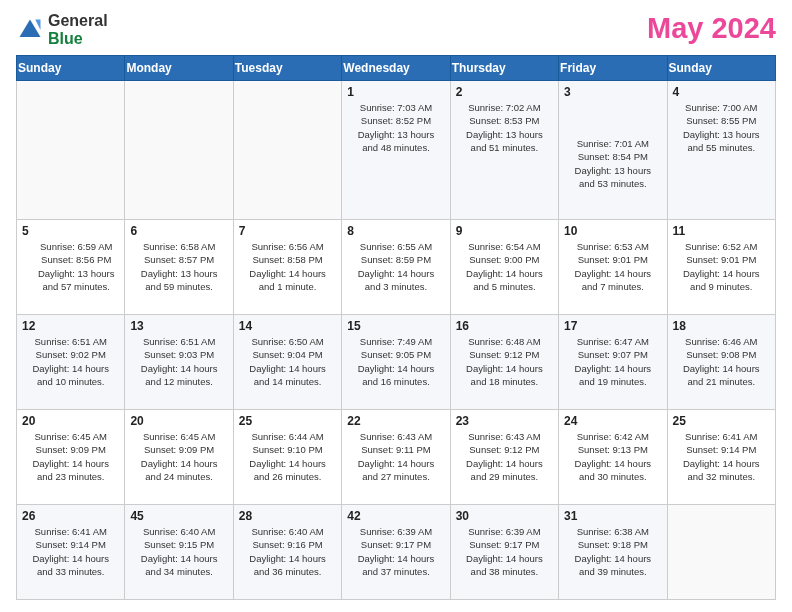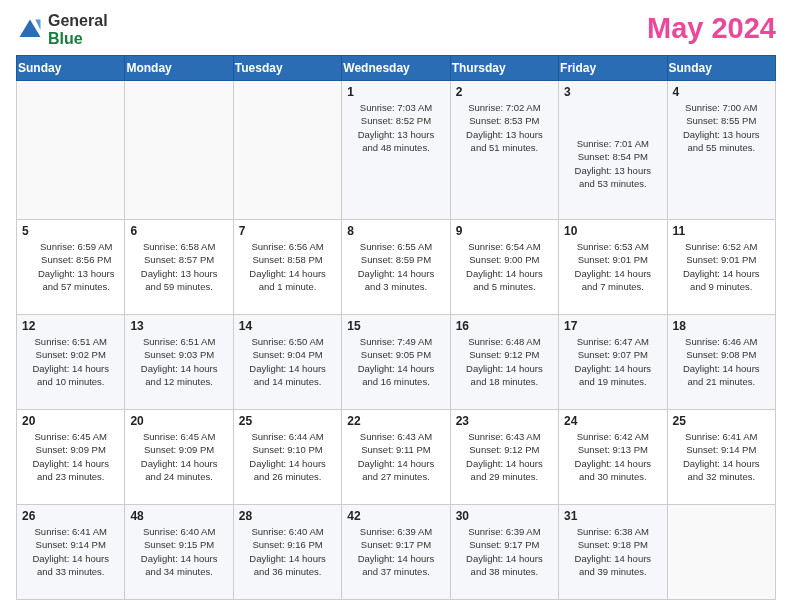--- a/index.html
+++ b/index.html
@@ -315,21 +315,21 @@
         </tr>
         <tr>
           <td>
             <span class="day-number">26</span>
             <div class="day-info" style="white-space: pre-line;">Sunrise: 6:41 AM
 Sunset: 9:14 PM
 Daylight: 14 hours
 and 33 minutes.</div>
           </td>
           <td>
-            <span class="day-number">48</span>
+            <span class="day-number">45</span>
             <div class="day-info" style="white-space: pre-line;">Sunrise: 6:40 AM
 Sunset: 9:15 PM
 Daylight: 14 hours
 and 34 minutes.</div>
           </td>
           <td>
             <span class="day-number">28</span>
             <div class="day-info" style="white-space: pre-line;">Sunrise: 6:40 AM
 Sunset: 9:16 PM
 Daylight: 14 hours

